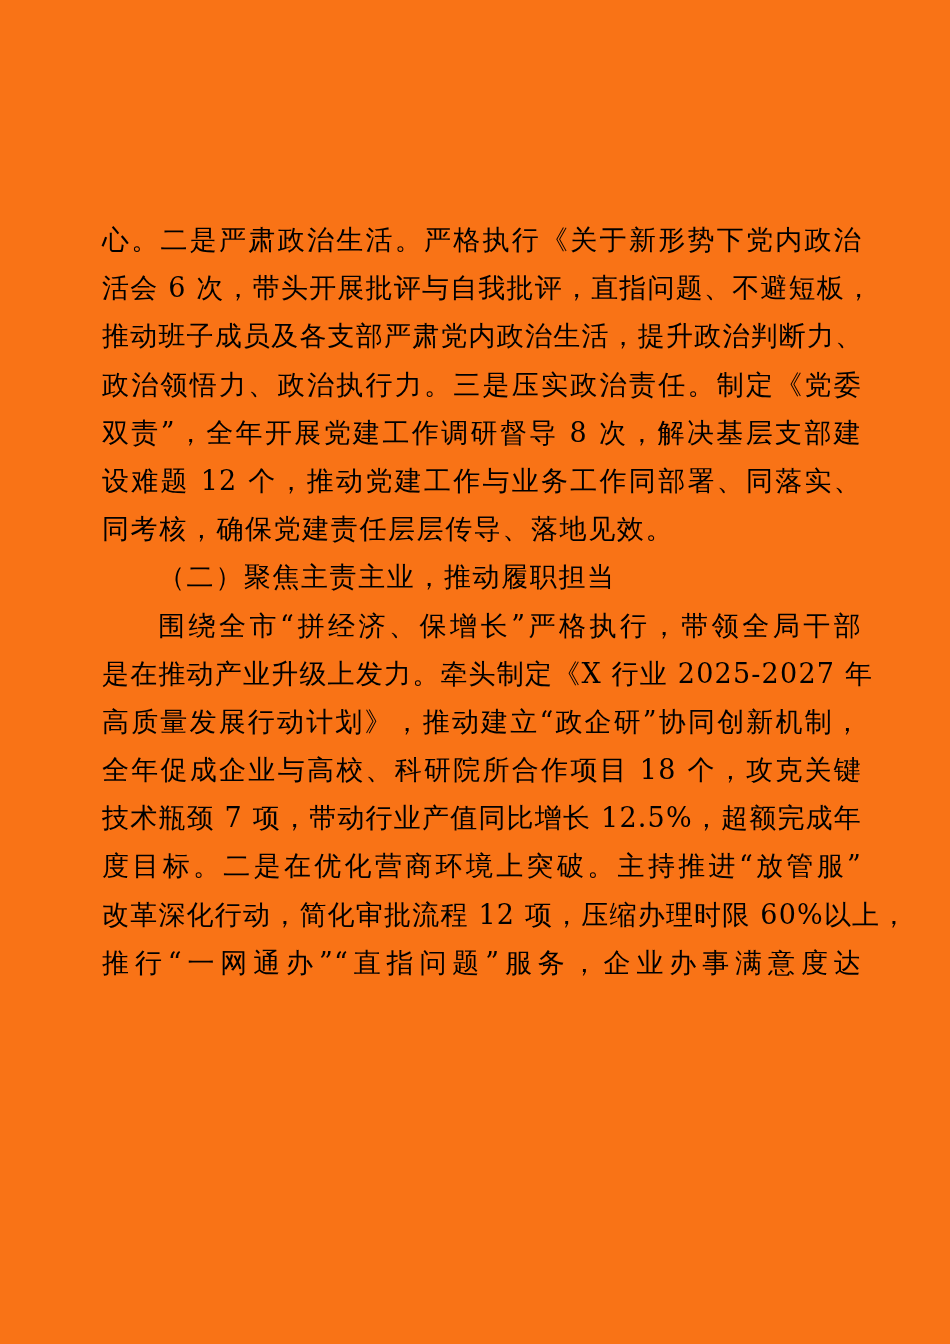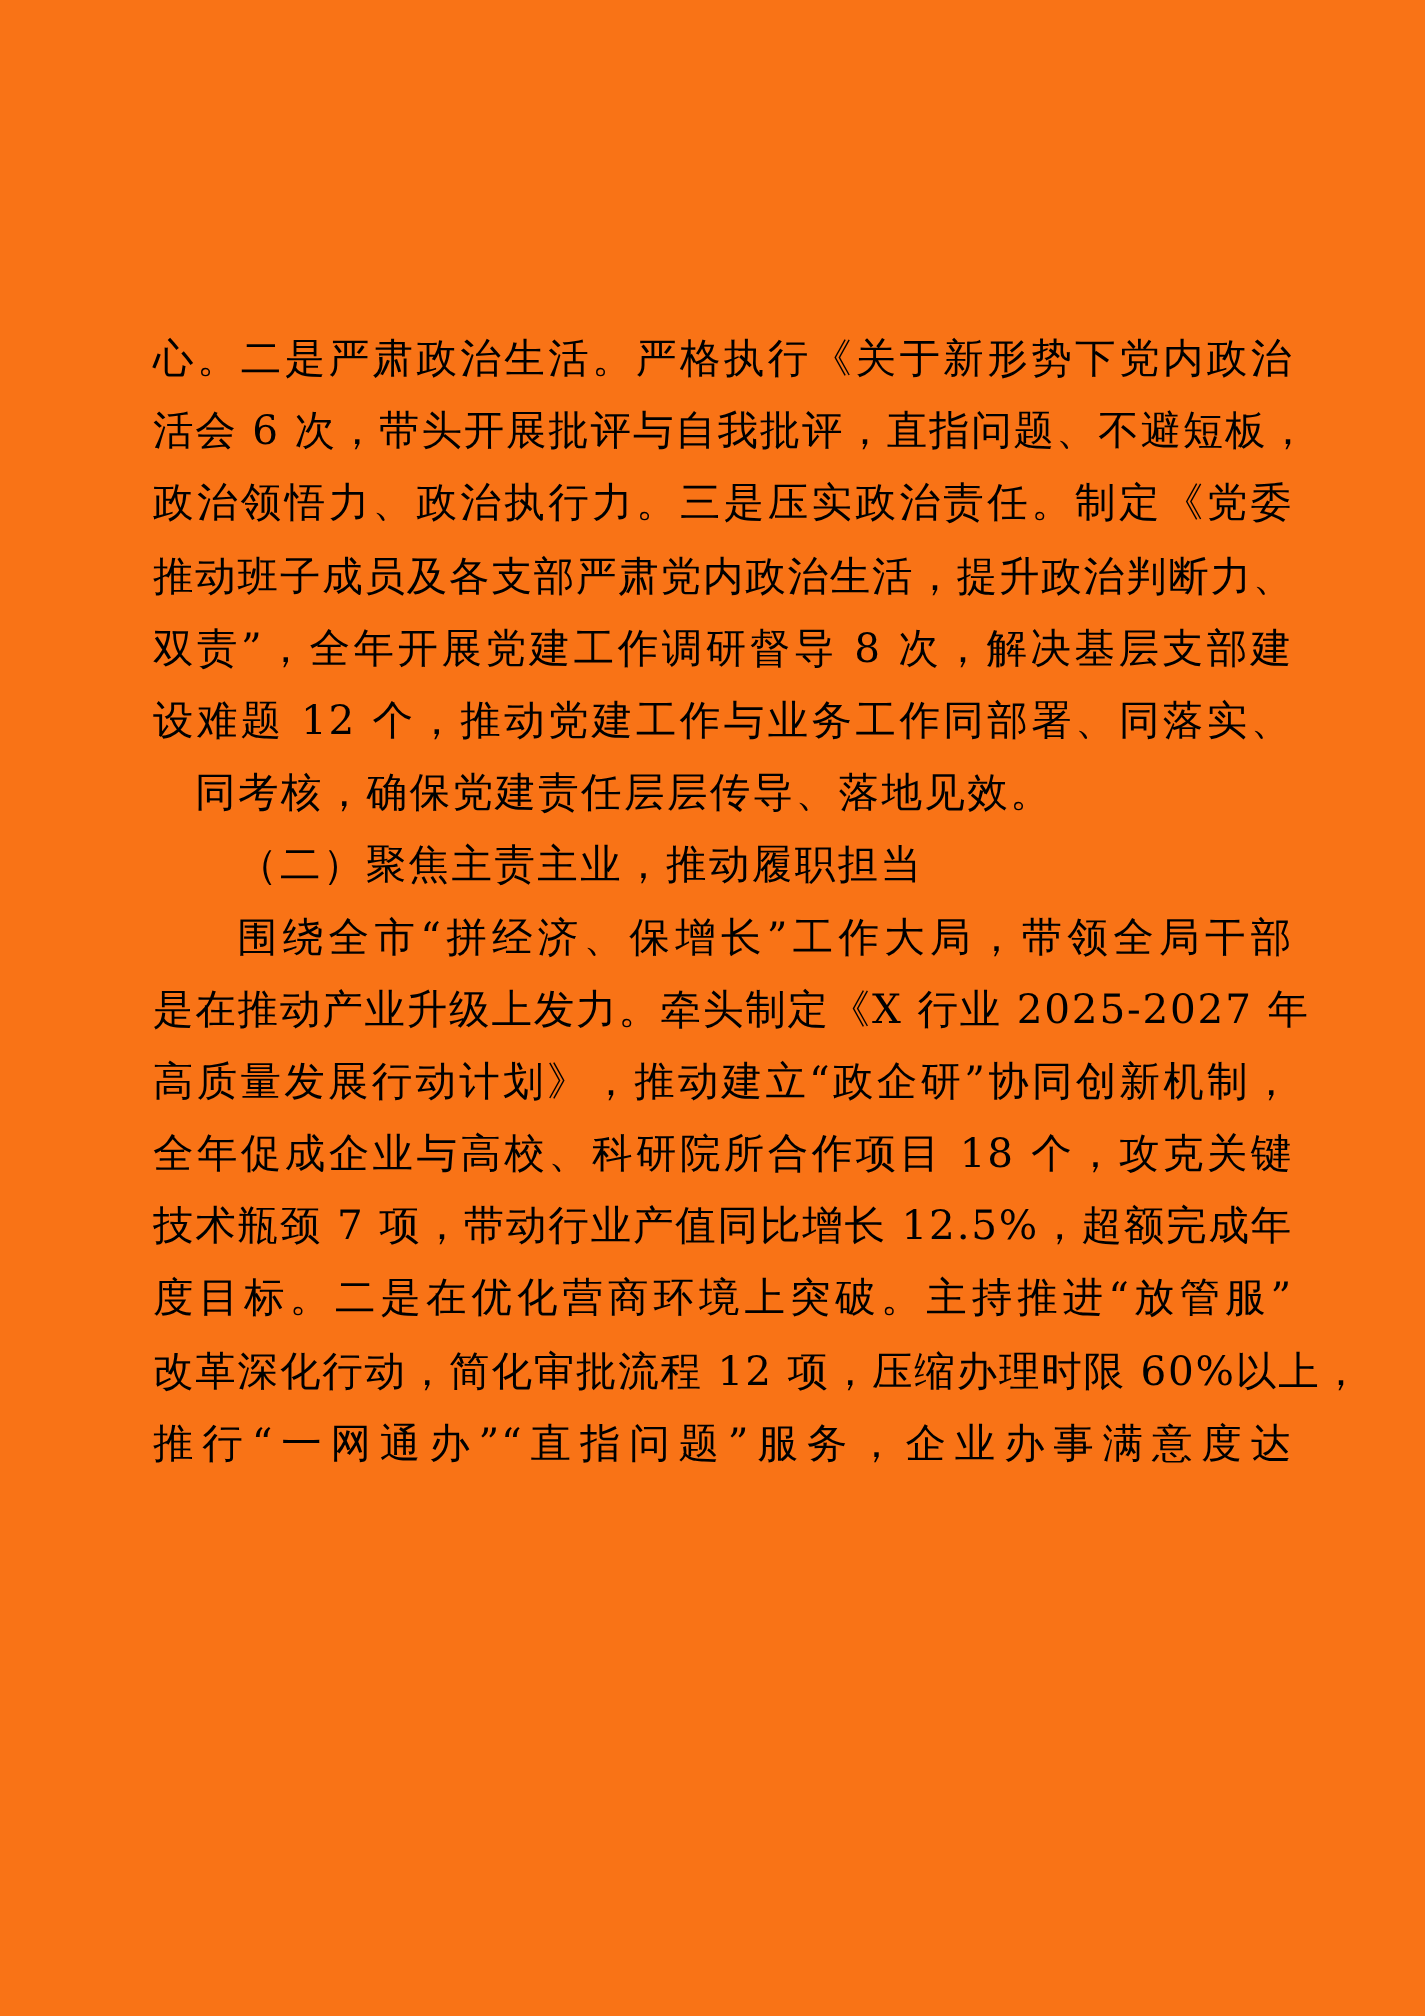--- a/index.html
+++ b/index.html
@@ -35,51 +35,50 @@
       font-size: 27px;
       white-space: nowrap;
       letter-spacing: 1.2px;
       text-align: justify;
       text-align-last: justify;
       display: block;
     }
     .line.last {
       text-align-last: left;
       letter-spacing: 1.6px;
-      margin-left: 28px;
     }
     .line.heading {
       text-align-last: left;
       padding-left: 56px;
       letter-spacing: 1.6px;
     }
     .line.indent {
       padding-left: 56px;
     }
   </style>
 </head>
 <body>
 
 <div class="page">
   <div class="text-block">
 
     <div>
       <span class="line">心。二是严肃政治生活。严格执行《关于新形势下党内政治</span>
       <span class="line">活会 6 次，带头开展批评与自我批评，直指问题、不避短板，</span>
+      <span class="line">推动班子成员及各支部严肃党内政治生活，提升政治判断力、</span>
       <span class="line">政治领悟力、政治执行力。三是压实政治责任。制定《党委</span>
-      <span class="line">推动班子成员及各支部严肃党内政治生活，提升政治判断力、</span>
       <span class="line">双责”，全年开展党建工作调研督导 8 次，解决基层支部建</span>
       <span class="line">设难题 12 个，推动党建工作与业务工作同部署、同落实、</span>
       <span class="line last">同考核，确保党建责任层层传导、落地见效。</span>
     </div>
 
     <span class="line heading">（二）聚焦主责主业，推动履职担当</span>
 
     <div>
-      <span class="line indent">围绕全市“拼经济、保增长”工作大局，带领全局干部</span>
+      <span class="line indent">围绕全市“拼经济、保增长”严格执行，带领全局干部</span>
       <span class="line">是在推动产业升级上发力。牵头制定《X 行业 2025-2027 年</span>
       <span class="line">高质量发展行动计划》，推动建立“政企研”协同创新机制，</span>
       <span class="line">全年促成企业与高校、科研院所合作项目 18 个，攻克关键</span>
       <span class="line">技术瓶颈 7 项，带动行业产值同比增长 12.5%，超额完成年</span>
       <span class="line">度目标。二是在优化营商环境上突破。主持推进“放管服”</span>
       <span class="line">改革深化行动，简化审批流程 12 项，压缩办理时限 60%以上，</span>
       <span class="line">推行“一网通办”“直指问题”服务，企业办事满意度达</span>
     </div>
 
   </div>

